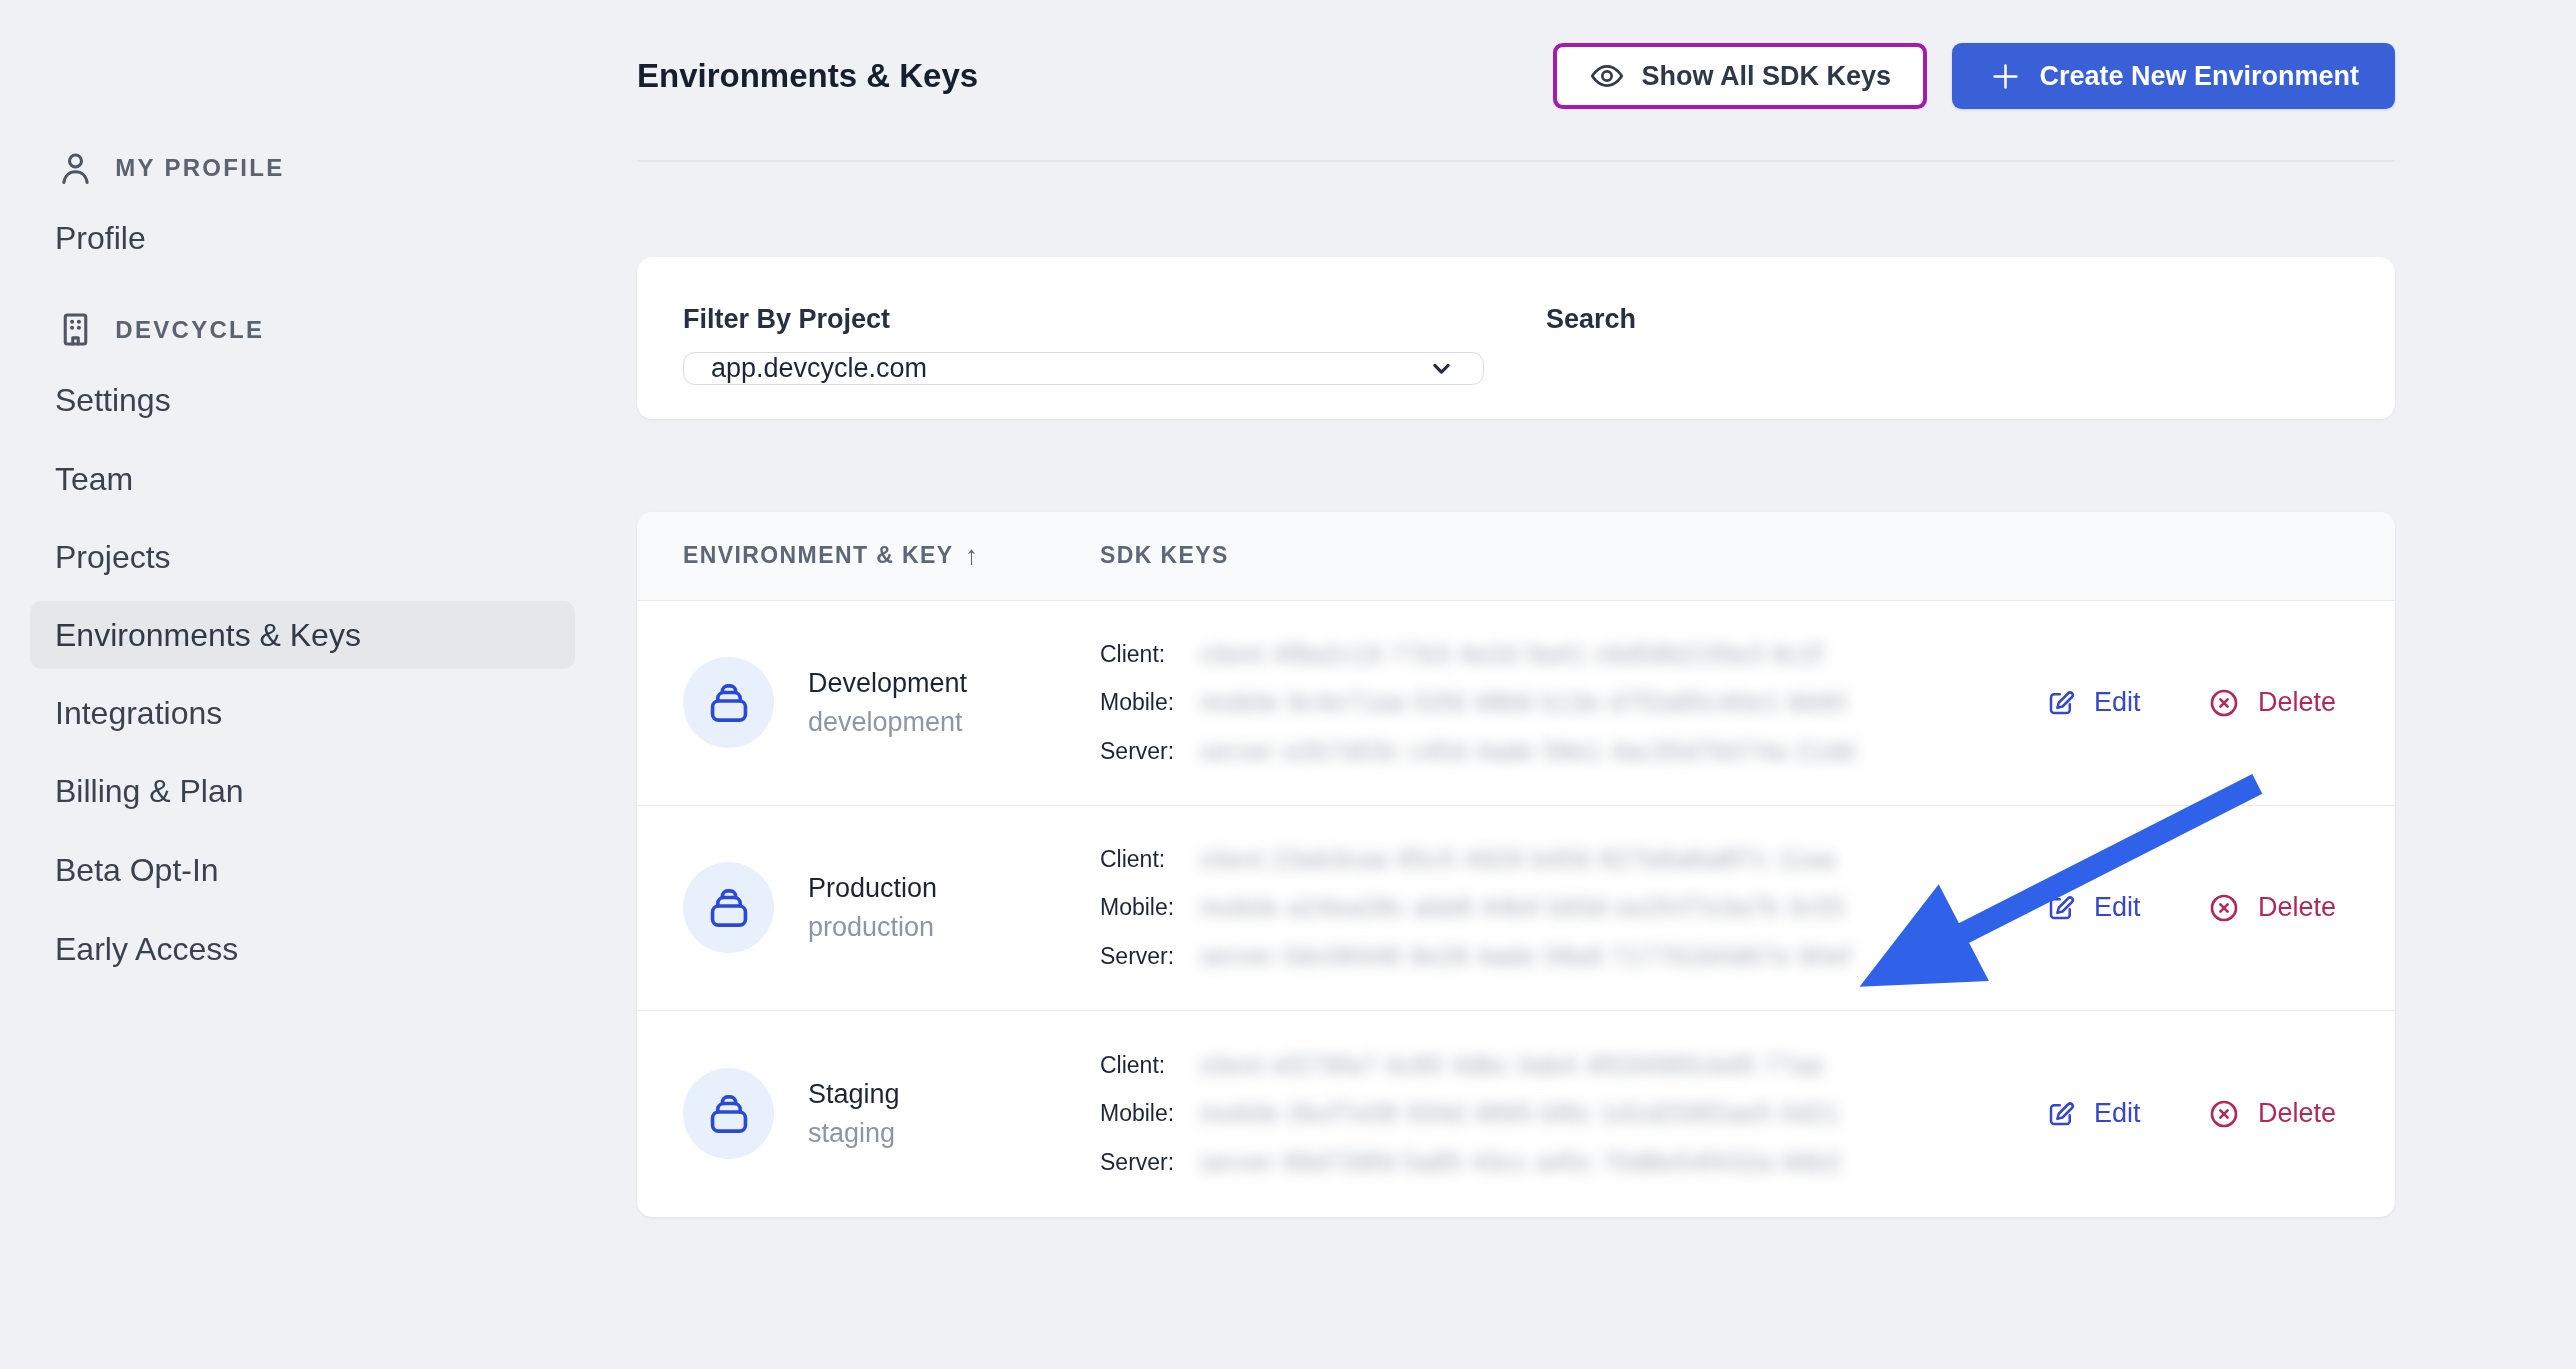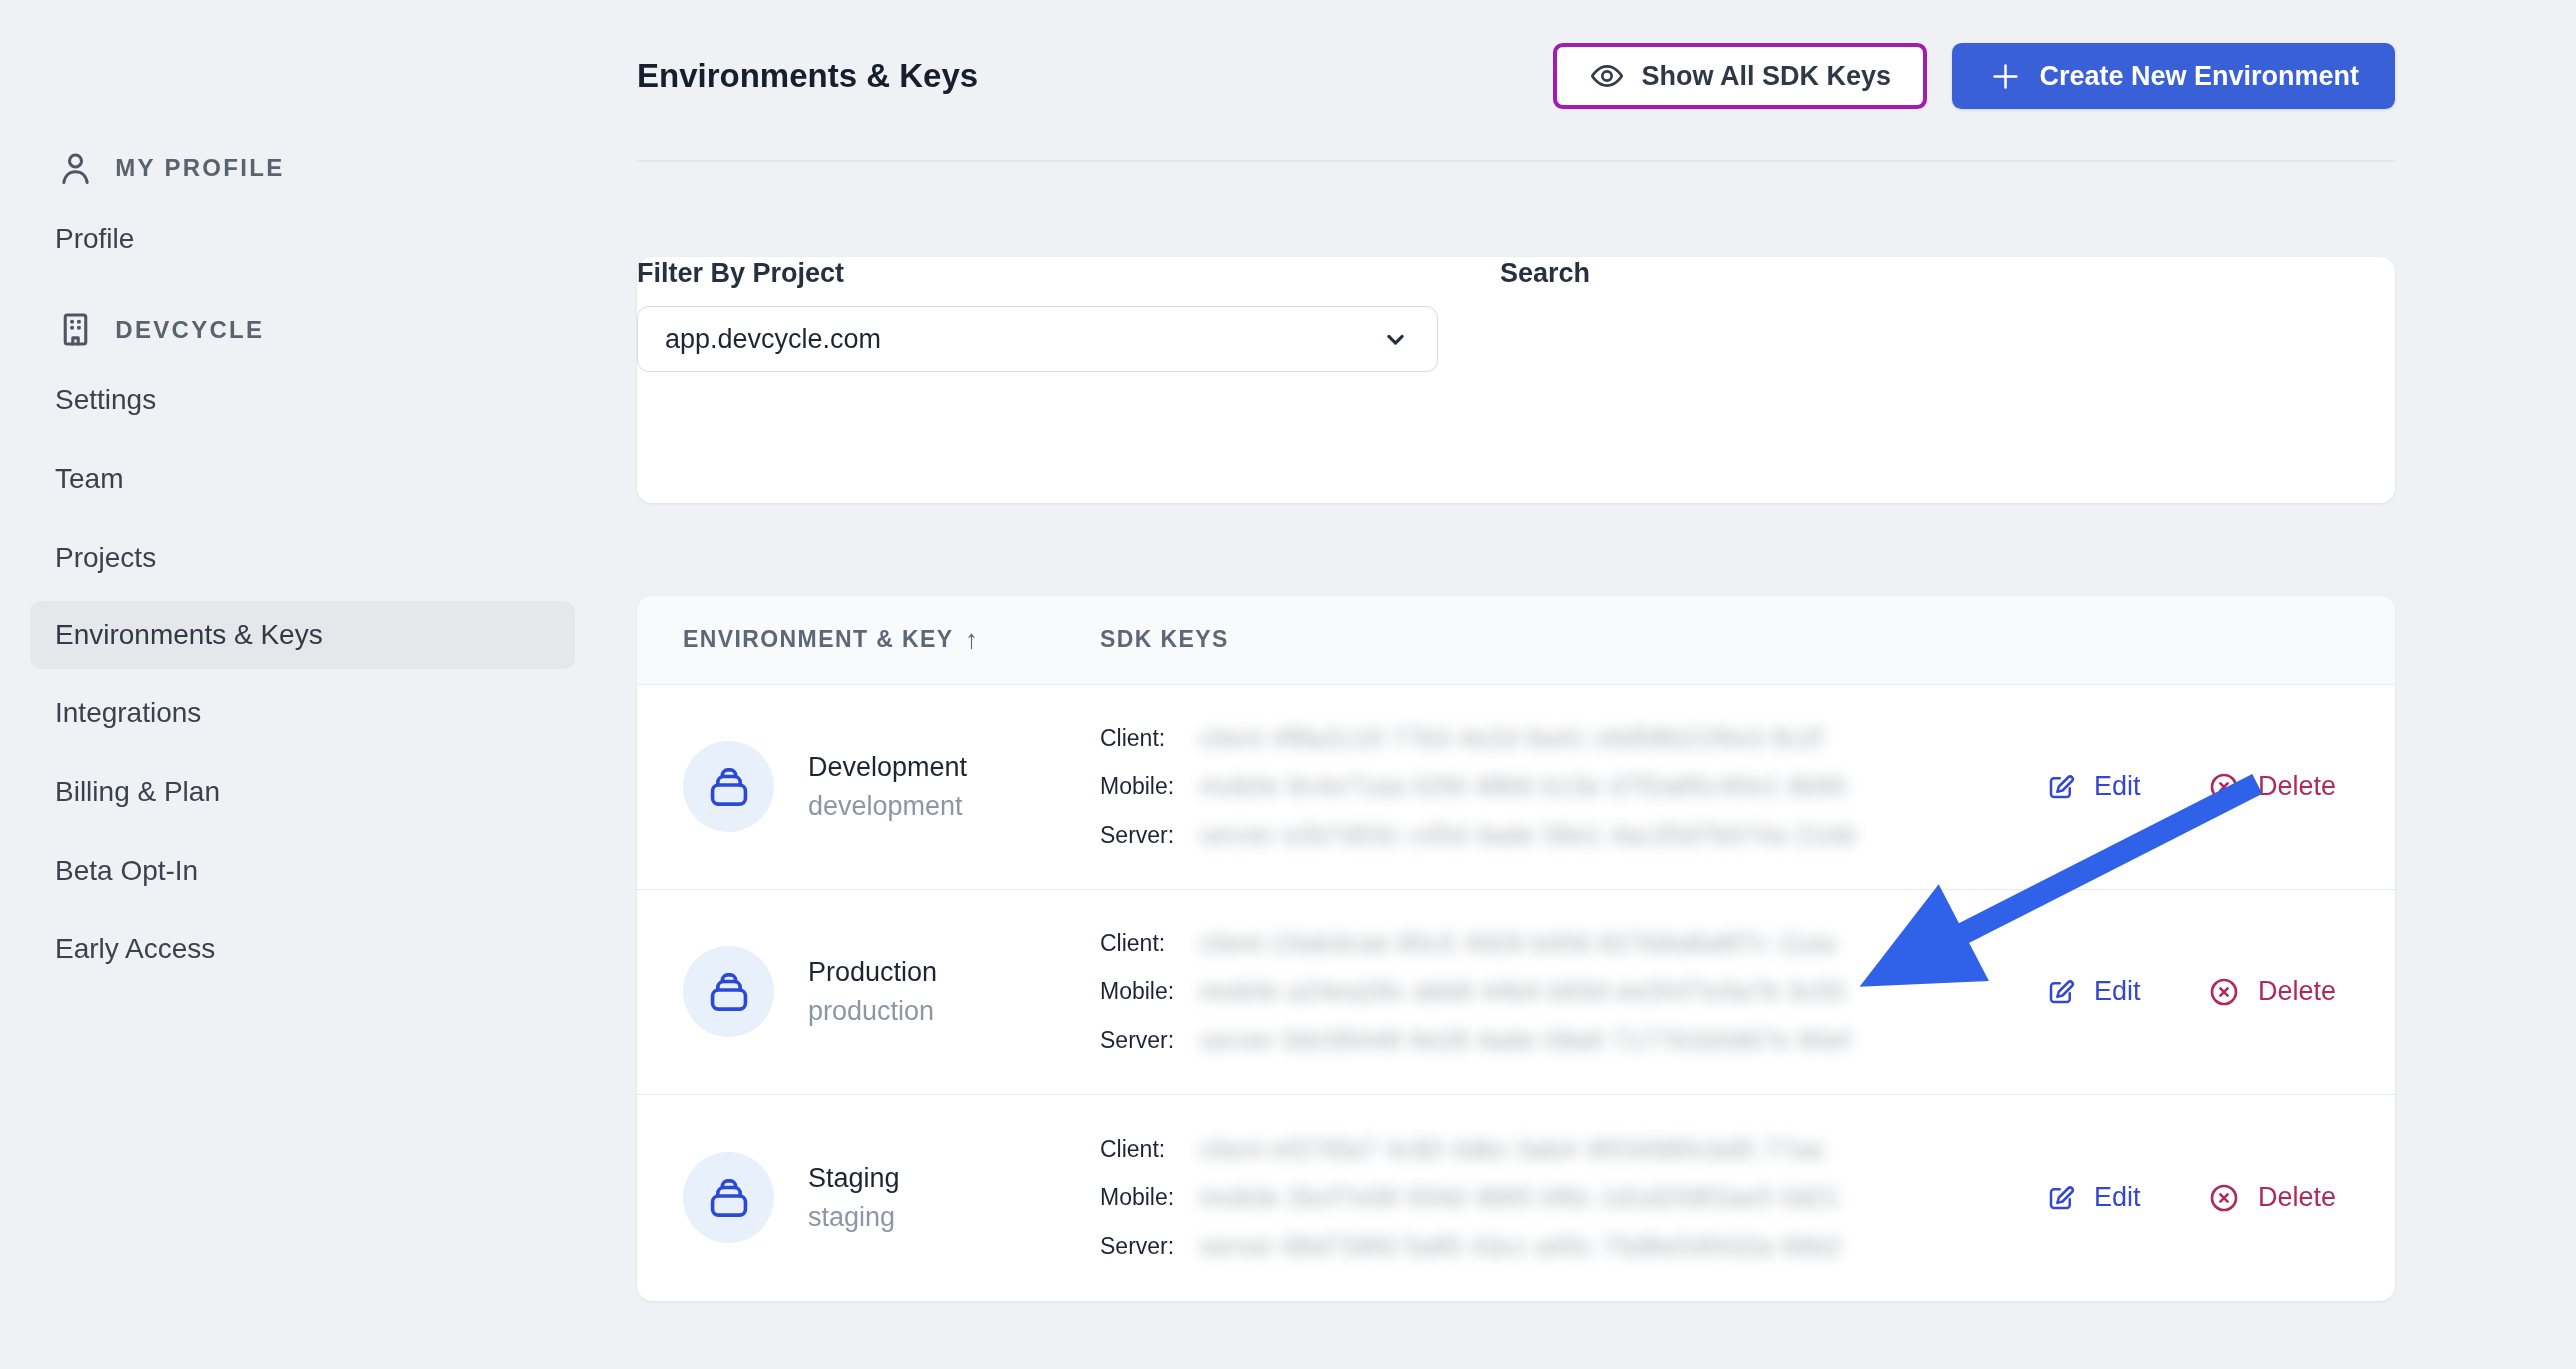--- a/index.html
+++ b/index.html
@@ -6,42 +6,42 @@
   body{font-family:"Liberation Sans",sans-serif;background:#EFF1F4;}
   .page{position:relative;width:2576px;height:1369px;background:#EFF1F4;overflow:hidden;}
 
   
   .sidebar{position:absolute;left:0;top:0;width:637px;padding:141px 0 0 30px;box-sizing:border-box;}
   .side-header{display:flex;align-items:center;gap:19.3px;height:54px;margin-left:25px;
     color:#5A6370;font-size:24px;font-weight:700;letter-spacing:2.3px;}
   .side-header svg{width:41px;height:41px;flex:0 0 auto;}
   .side-header.org{margin-top:29px;}
   .side-item{display:flex;align-items:center;height:70px;margin-top:8.7px;padding-left:25px;
-    width:545px;box-sizing:border-box;border-radius:11.6px;font-size:28px;color:#3A4250;cursor:pointer;}
+    width:545px;box-sizing:border-box;border-radius:11.6px;font-size:32px;color:#3A4250;cursor:pointer;}
   .side-item.selected{background:#E5E7EA;color:#303947;height:68px;}
 
   
   .main{position:absolute;left:637px;top:0;width:1758px;}
   .main-header{display:flex;justify-content:space-between;align-items:center;margin-top:43px;height:66px;}
   .page-title{margin:0;font-size:33px;font-weight:700;color:#151F2D;}
   .header-actions{display:flex;gap:25px;}
   .btn{display:inline-flex;align-items:center;justify-content:center;gap:16.4px;height:66px;
     border-radius:9.7px;font-size:27px;font-weight:600;box-sizing:border-box;cursor:pointer;
     font-family:"Liberation Sans",sans-serif;}
   .btn-secondary{background:#FFFFFF;border:4px solid #a21caf;color:#2F3847;padding:0 32px;
     box-shadow:0 1px 1.9px rgba(16,24,40,.06);}
   .btn-secondary svg{width:36px;height:36px;color:#323C4B;}
   .btn-primary{background:#3A60D8;border:none;color:#FFFFFF;padding:4px 36px;
     box-shadow:0 1px 2.9px rgba(16,24,40,.15);}
   .btn-primary svg{width:35px;height:35px;color:#FFFFFF;}
   .divider{height:1.9px;background:#E4E6EA;margin-top:51px;}
 
   
-  .filter-card{margin-top:95px;height:246px;background:#fff;border-radius:15.4px;
-    box-shadow:0 1px 2.9px rgba(16,24,40,.07);box-sizing:border-box;display:flex;gap:62px;}
+  .filter-card{margin-top:95px;height:162px;background:#fff;border-radius:15.4px;
+    box-shadow:0 1px 2.9px rgba(16,24,40,.07);padding:46px;box-sizing:border-box;display:flex;gap:62px;}
   .filter-col{display:flex;flex-direction:column;}
   .filter-col.project{width:801px;}
   .filter-col.search{flex:1;}
   .field-label{font-size:27px;font-weight:700;color:#273040;line-height:32px;}
   .control{margin-top:17.4px;height:66px;border:1.9px solid #D6DAE0;border-radius:11.6px;background:#fff;
     display:flex;align-items:center;box-sizing:border-box;}
   .select{padding:0 27px;justify-content:space-between;font-size:27px;color:#1D2634;cursor:pointer;}
   .select svg{width:29px;height:29px;color:#242E3C;}
   .search-box{padding:0 21px;gap:15.4px;}
   .search-box .mag{width:33px;height:33px;color:#7E8896;flex:0 0 auto;}

